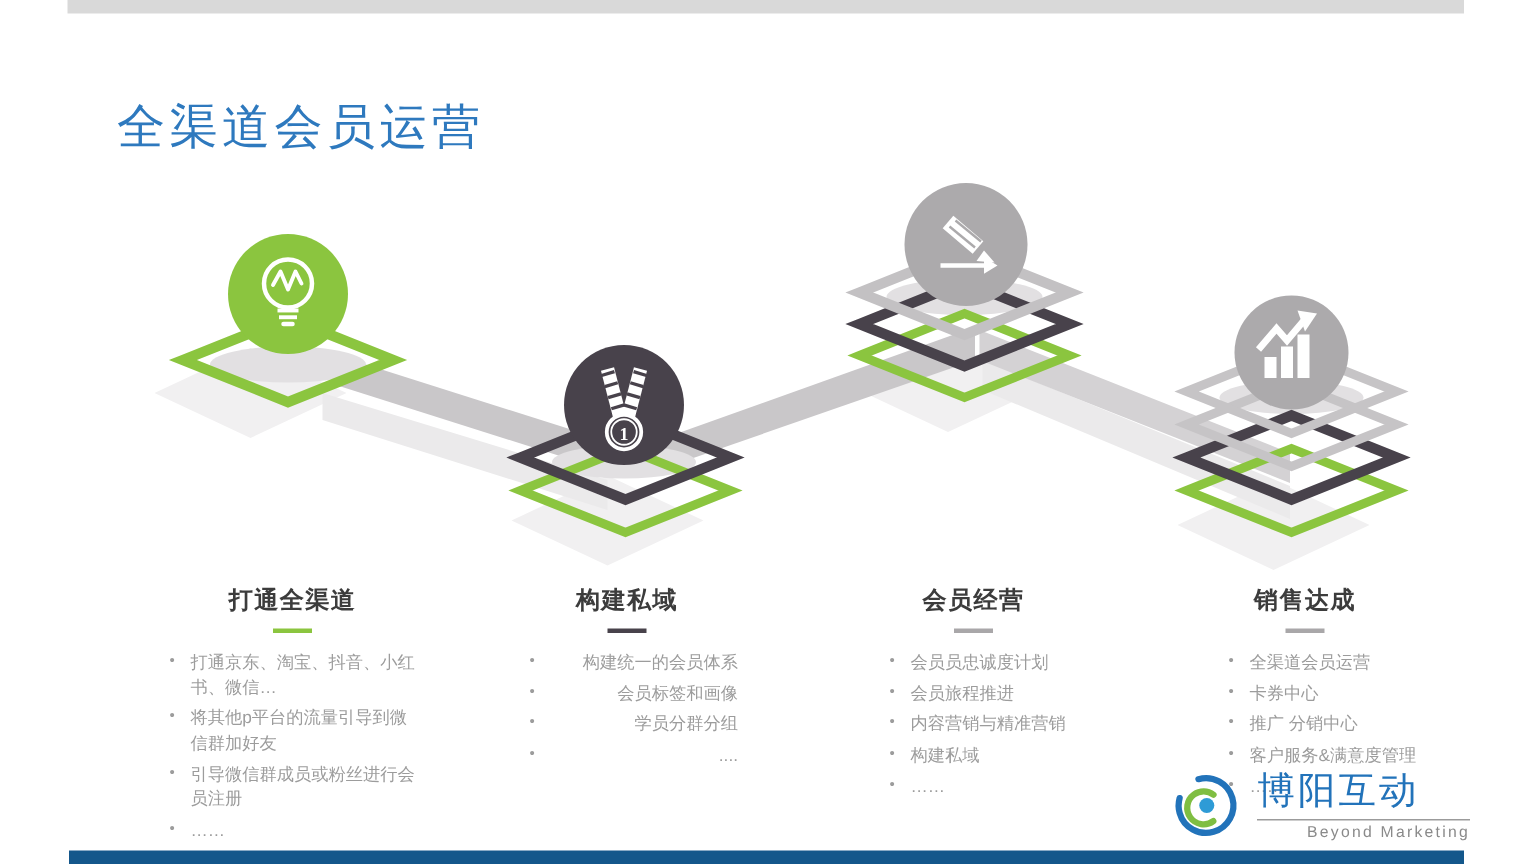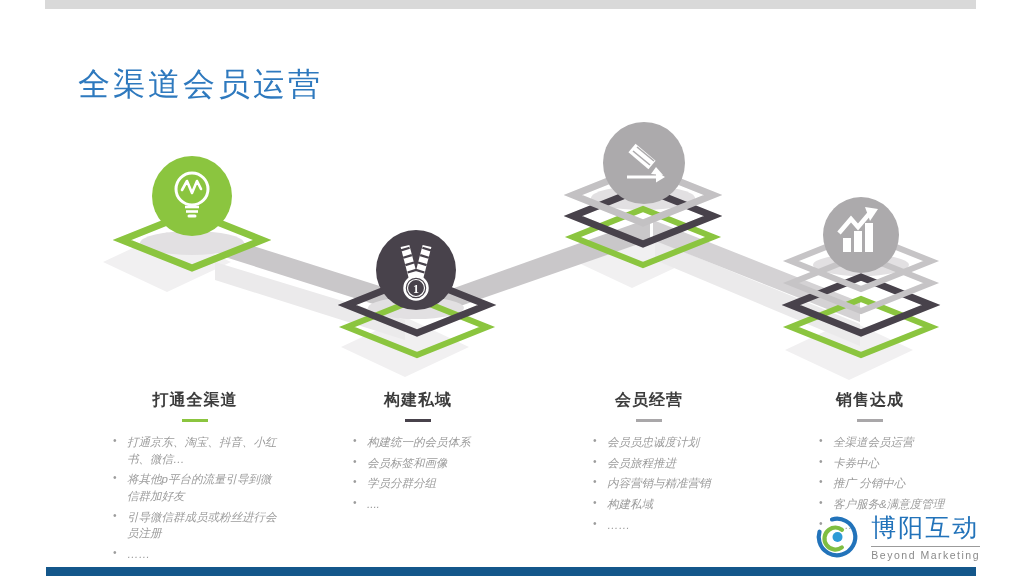--- a/index.html
+++ b/index.html
@@ -6,32 +6,32 @@
   .slide{position:relative;width:1024px;height:576px;background:#ffffff;overflow:hidden;
          font-family:"Liberation Sans","DejaVu Sans",sans-serif;}
   .top-bar{position:absolute;left:45px;top:0;width:931px;height:9px;background:#D9D9D9;}
   .footer-bar{position:absolute;left:46px;top:567px;width:930px;height:9px;background:#14578B;}
   .slide-title{position:absolute;left:78px;top:42px;font-size:32px;font-weight:400;
                color:#2E79BE;letter-spacing:3px;white-space:nowrap;}
   .diagram{position:absolute;left:0;top:0;width:1024px;height:576px;}
   .col{position:absolute;top:390px;}
   .col-heading{margin:0;font-size:16px;font-weight:bold;color:#3C3C3C;text-align:center;letter-spacing:1px;}
   .heading-underline{width:26px;height:3px;margin:8px auto 12px auto;background:#999;}
-  .bullets{list-style:none;margin:12px;padding:0;font-size:11.5px;color:#9C9C9C;line-height:1.45;font-style:italic;}
+  .bullets{list-style:none;margin:12px;padding:0;font-size:11.5px;color:#9C9C9C;line-height:1.45;}
   .bullets li{position:relative;padding-left:17px;margin-bottom:4px;}
   .bullets li::before{content:"•";position:absolute;left:3px;top:0;color:#9C9C9C;font-size:10px;}
   .col1{left:100px;width:190px;}  .col1 .bullets{margin-left:10px;}
-  .col2{left:332px;width:172px;}  .col2 .bullets{margin-left:18px;}
+  .col2{left:332px;width:172px;}  .col2 .bullets{margin-left:18px;text-align:right;}
   .col3{left:560px;width:178px;}  .col3 .bullets{margin-left:30px;}
   .col4{left:780px;width:180px;}  .col4 .bullets{margin-left:36px;}
   .logo{position:absolute;right:44px;top:512px;display:flex;align-items:center;gap:10px;}
   .logo-text{display:flex;flex-direction:column;}
   .logo-name{font-size:25px;color:#2273BA;letter-spacing:2px;font-weight:500;line-height:1.2;
              border-bottom:1px solid #9B9B9B;padding-bottom:4px;white-space:nowrap;}
-  .logo-tagline{font-size:10.5px;color:#8A8A8A;letter-spacing:1.5px;margin-top:2px;white-space:nowrap;}
+  .logo-tagline{font-size:10.5px;color:#8A8A8A;letter-spacing:1.5px;margin-top:2px;white-space:nowrap;margin-left:33px;}
 </style>
 </head>
 <body>
 
 <div class="slide">
 
   <div class="top-bar"></div>
 
   <h1 class="slide-title">全渠道会员运营</h1>
 

